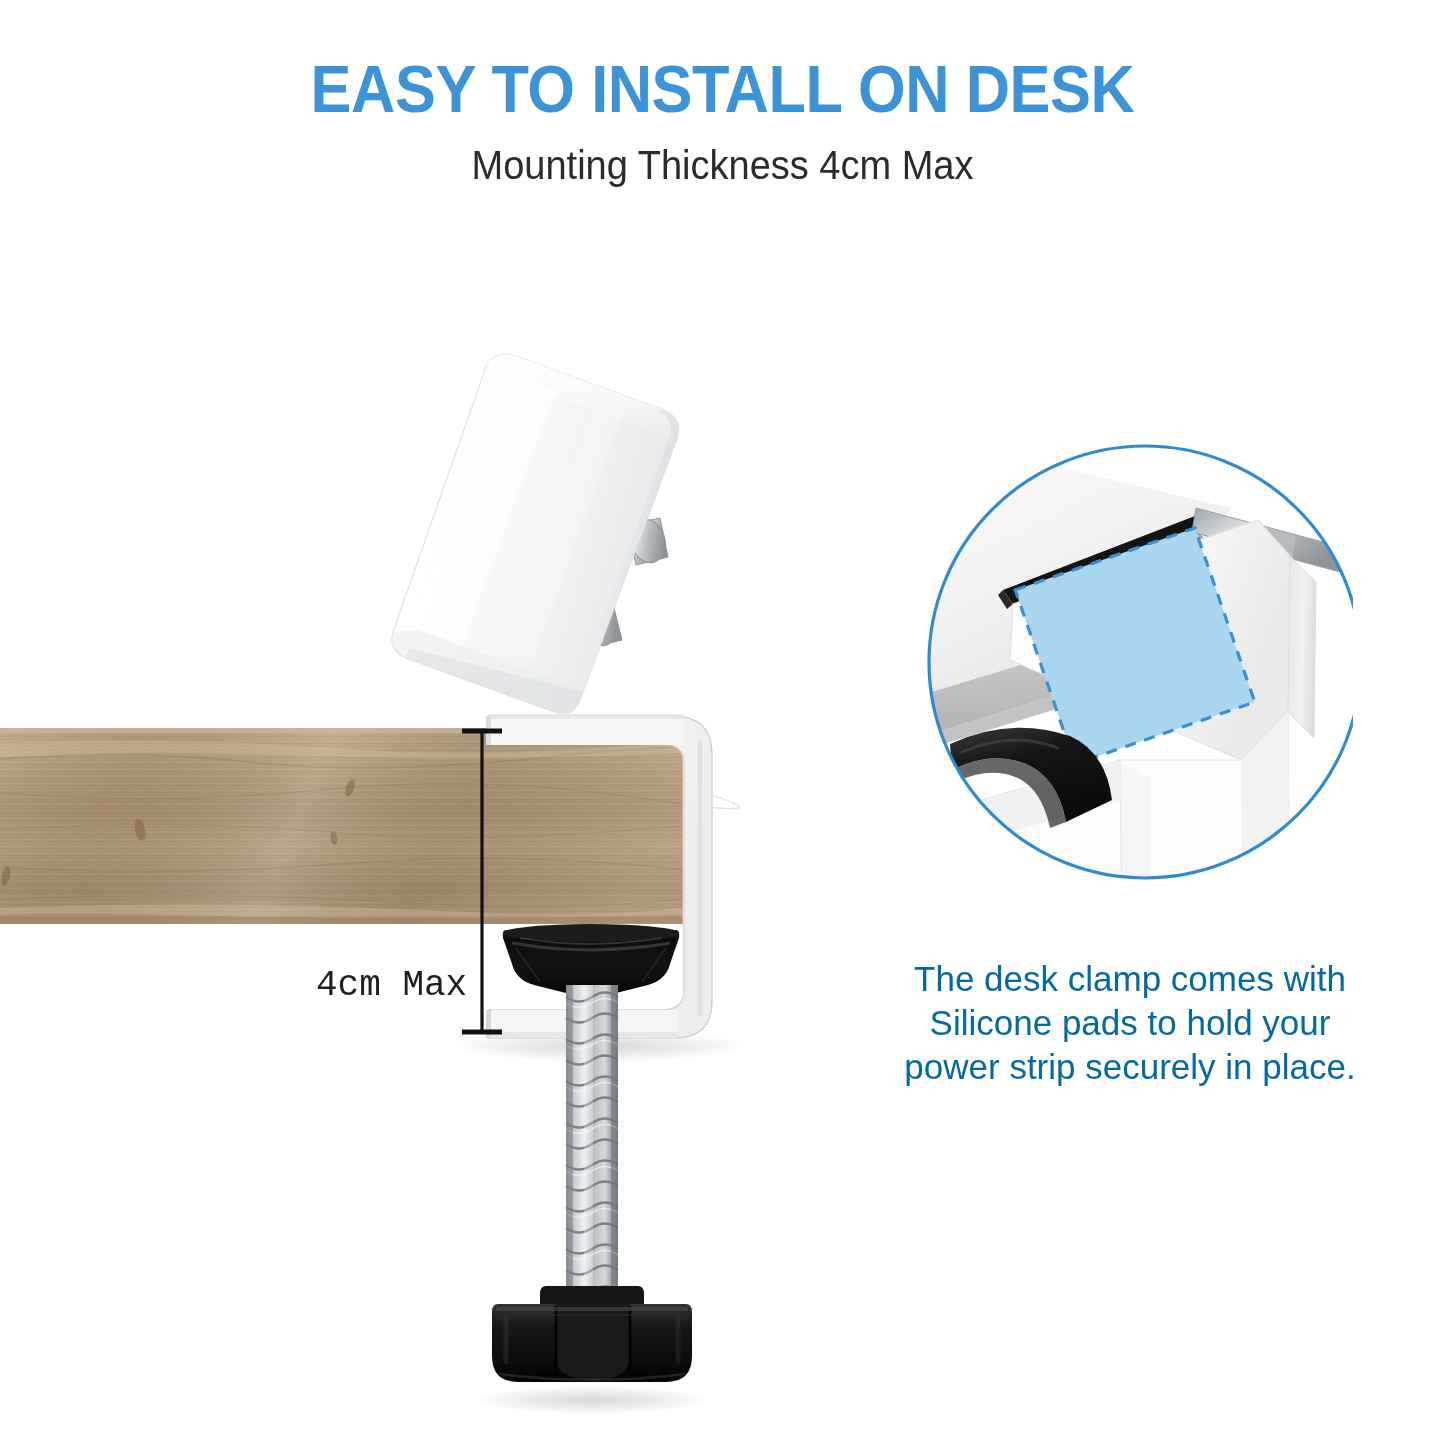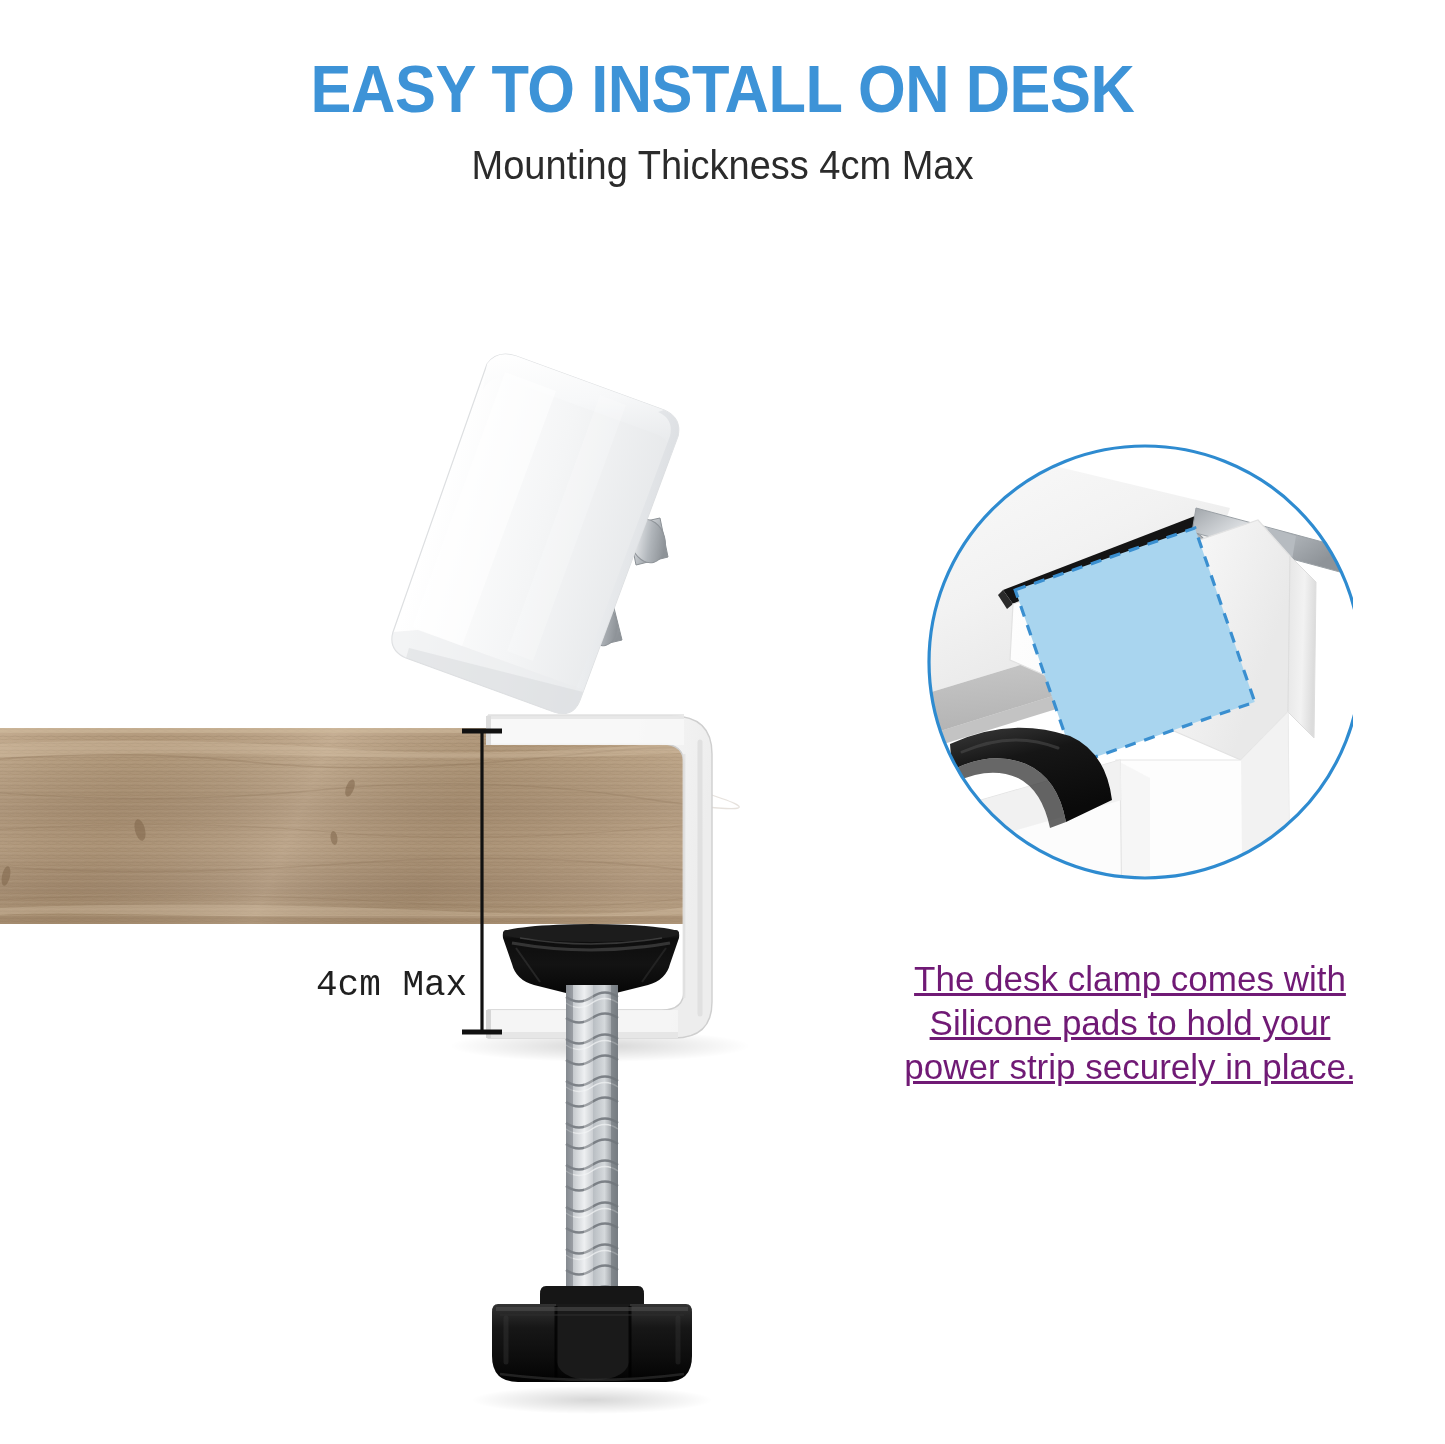--- a/index.html
+++ b/index.html
@@ -64,22 +64,21 @@
   #silicone-copy {
     position: absolute;
     left: 880px;
     top: 957px;
     width: 500px;
     text-align: center;
     font-family: "Liberation Sans", sans-serif;
     font-weight: 400;
     font-size: 35px;
     line-height: 44px;
-    color: #701a75;
-    text-decoration: underline;
+    color: #0369a1;
   }
 
   
   #dim-label {
     position: absolute;
     left: 316px;
     top: 940px;
     font-family: Liberation Mono, monospace;
     font-weight: 400;
     font-size: 36px;

